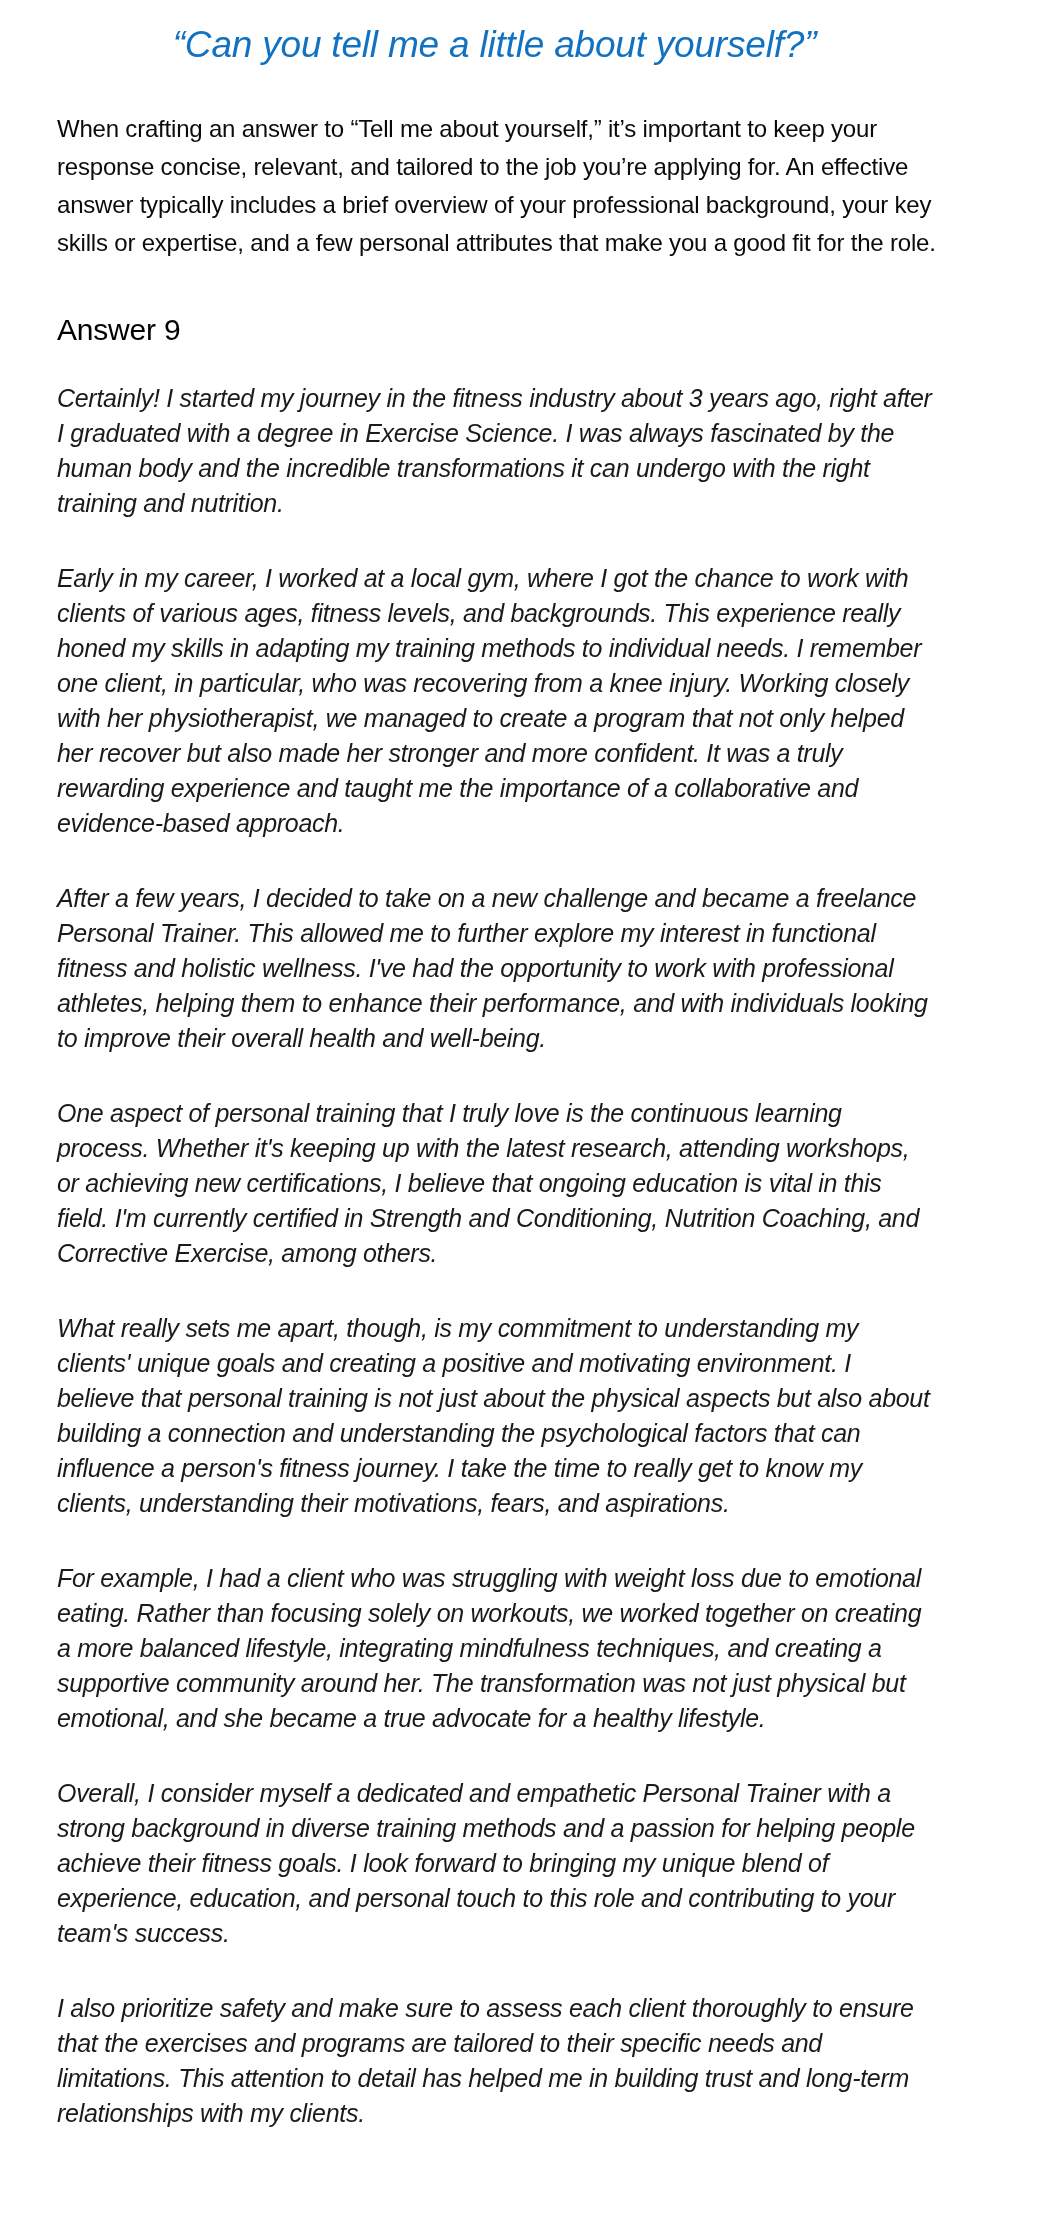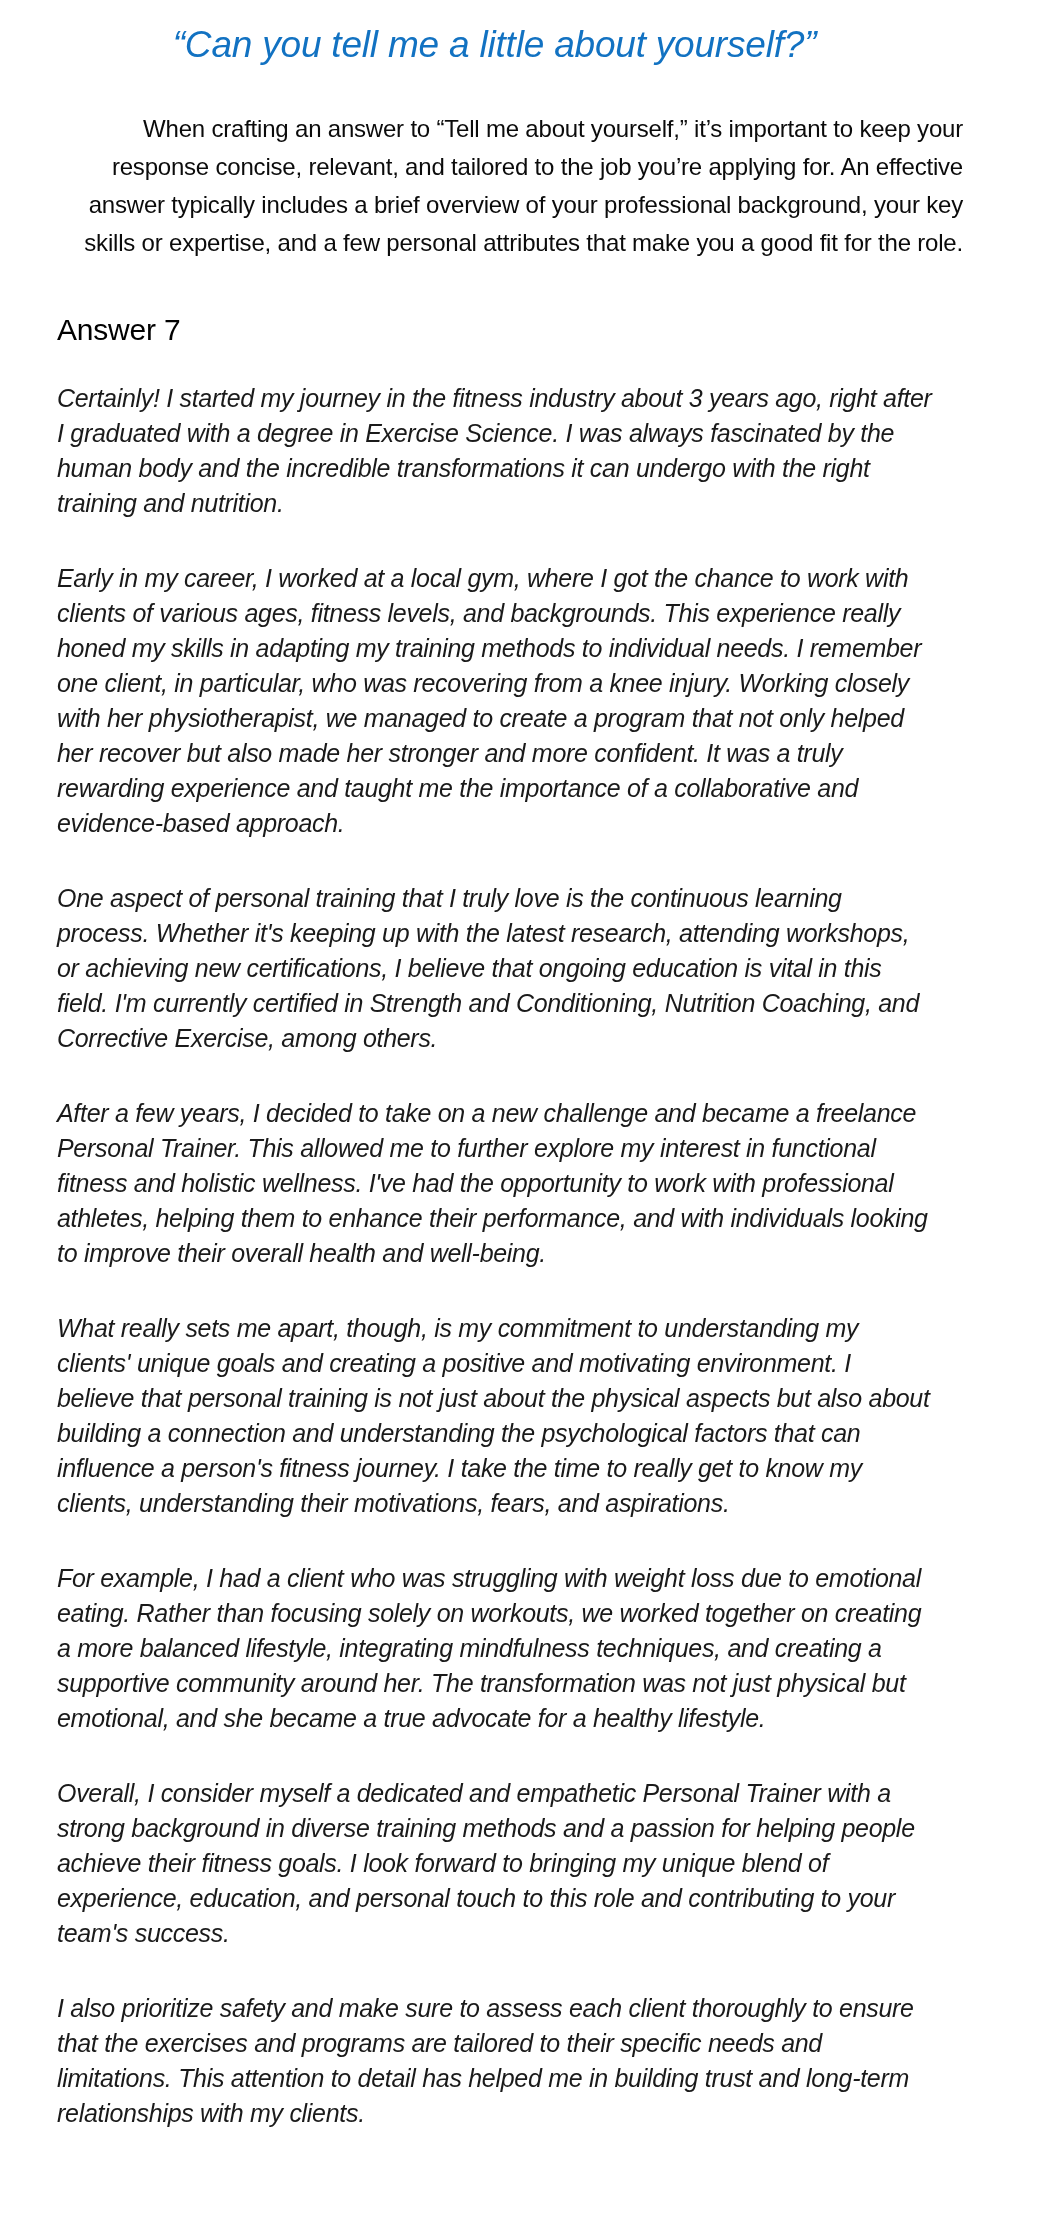--- a/index.html
+++ b/index.html
@@ -27,21 +27,21 @@
     font-weight: 500;
     font-style: italic;
     text-align: center;
     letter-spacing: -0.2px;
   }
   .intro {
     width: 906px;
     margin: 42px auto 12px auto;
     font-size: 24px;
     line-height: 38px;
-    text-align: right;
+    text-align: left;
     color: #0b0b0b;
     letter-spacing: -0.2px;
   }
   .answer-heading {
     margin: 50px 0 0 0;
     font-size: 30px;
     line-height: 36px;
     font-weight: 400;
     color: #000000;
     letter-spacing: -0.2px;
@@ -60,26 +60,26 @@
 </style>
 </head>
 <body>
 
 <div class="page">
 
   <h1 class="doc-title" style="color: rgb(18, 114, 194);">“Can you tell me a little about yourself?”</h1>
 
   <p class="intro">When crafting an answer to “Tell me about yourself,” it’s important to keep your response concise, relevant, and tailored to the job you’re applying for. An effective answer typically includes a brief overview of your professional background, your key skills or expertise, and a few personal attributes that make you a good fit for the role.</p>
 
-  <h2 class="answer-heading">Answer 7</h2>
+  <h2 class="answer-heading">Answer 9</h2>
 
   <div class="paragraphs">
       <p>Certainly! I started my journey in the fitness industry about 3 years ago, right after I graduated with a degree in Exercise Science. I was always fascinated by the human body and the incredible transformations it can undergo with the right training and nutrition.</p>
       <p>Early in my career, I worked at a local gym, where I got the chance to work with clients of various ages, fitness levels, and backgrounds. This experience really honed my skills in adapting my training methods to individual needs. I remember one client, in particular, who was recovering from a knee injury. Working closely with her physiotherapist, we managed to create a program that not only helped her recover but also made her stronger and more confident. It was a truly rewarding experience and taught me the importance of a collaborative and evidence-based approach.</p>
+      <p>After a few years, I decided to take on a new challenge and became a freelance Personal Trainer. This allowed me to further explore my interest in functional fitness and holistic wellness. I've had the opportunity to work with professional athletes, helping them to enhance their performance, and with individuals looking to improve their overall health and well-being.</p>
       <p>One aspect of personal training that I truly love is the continuous learning process. Whether it's keeping up with the latest research, attending workshops, or achieving new certifications, I believe that ongoing education is vital in this field. I'm currently certified in Strength and Conditioning, Nutrition Coaching, and Corrective Exercise, among others.</p>
-      <p>After a few years, I decided to take on a new challenge and became a freelance Personal Trainer. This allowed me to further explore my interest in functional fitness and holistic wellness. I've had the opportunity to work with professional athletes, helping them to enhance their performance, and with individuals looking to improve their overall health and well-being.</p>
       <p>What really sets me apart, though, is my commitment to understanding my clients' unique goals and creating a positive and motivating environment. I believe that personal training is not just about the physical aspects but also about building a connection and understanding the psychological factors that can influence a person's fitness journey. I take the time to really get to know my clients, understanding their motivations, fears, and aspirations.</p>
       <p>For example, I had a client who was struggling with weight loss due to emotional eating. Rather than focusing solely on workouts, we worked together on creating a more balanced lifestyle, integrating mindfulness techniques, and creating a supportive community around her. The transformation was not just physical but emotional, and she became a true advocate for a healthy lifestyle.</p>
       <p>Overall, I consider myself a dedicated and empathetic Personal Trainer with a strong background in diverse training methods and a passion for helping people achieve their fitness goals. I look forward to bringing my unique blend of experience, education, and personal touch to this role and contributing to your team's success.</p>
       <p>I also prioritize safety and make sure to assess each client thoroughly to ensure that the exercises and programs are tailored to their specific needs and limitations. This attention to detail has helped me in building trust and long-term relationships with my clients.</p>
     </div>
 
 </div>
 
 </body></html>

